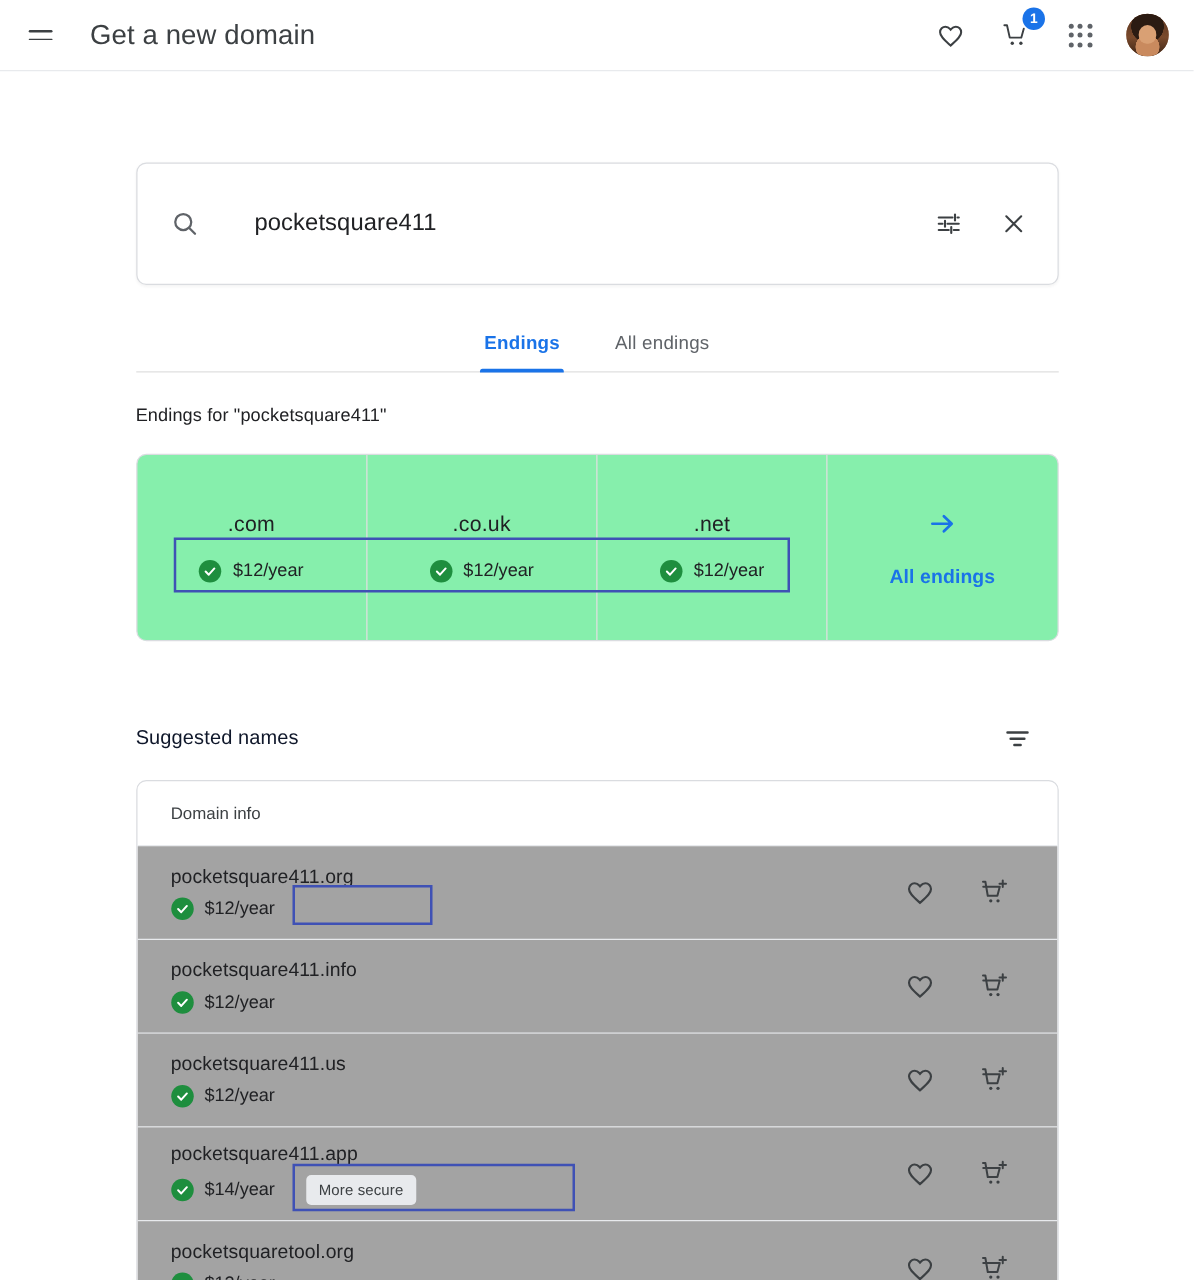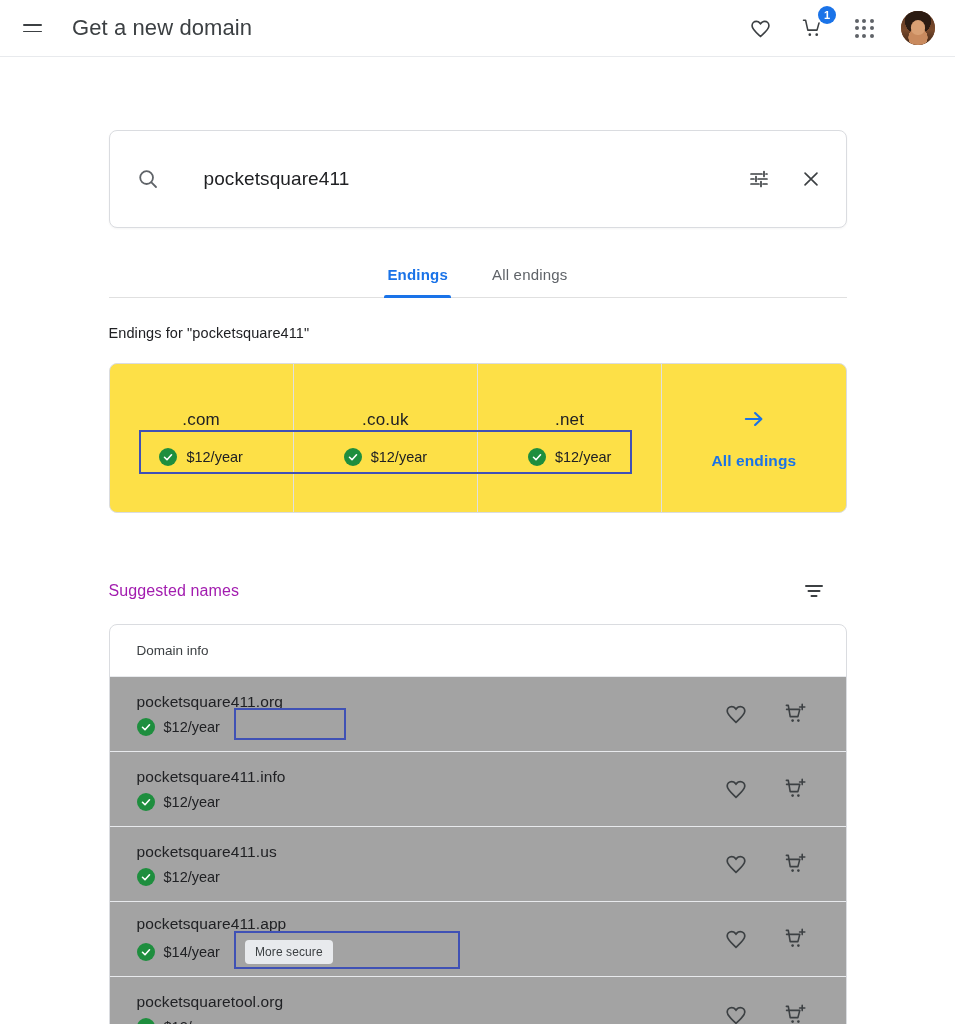--- a/index.html
+++ b/index.html
@@ -157,21 +157,21 @@
     letter-spacing: .1px;
   }
 
   
   .endings-wrap { position: relative; margin-top: 22px; }
   .endings-card {
     display: flex;
     height: 150px;
     border: 1px solid #dadce0;
     border-radius: 8px;
-    background: #fde047;
+    background: #86efac;
     overflow: hidden;
   }
   .ending-cell {
     flex: 1 1 0;
     border-right: 1px solid #e0e0e0;
     display: flex;
     flex-direction: column;
     align-items: center;
     justify-content: center;
     cursor: pointer;
@@ -227,21 +227,21 @@
   .check svg { display:block; }
 
   
   .suggested-head {
     display: flex;
     align-items: center;
     justify-content: space-between;
     margin-top: 63px;
     padding-right: 18px;
   }
-  .suggested-title { font-size: 16px; color: #a21caf; letter-spacing: .1px; }
+  .suggested-title { font-size: 16px; color: #0f172a; letter-spacing: .1px; }
   .sort-btn { width: 30px; height: 30px; display:flex; align-items:center; justify-content:center; cursor:pointer; color:#3c4043; }
 
   .table-card {
     margin-top: 18px;
     border: 1px solid #dadce0;
     border-top-left-radius: 8px;
     border-top-right-radius: 8px;
     background: #fff;
     overflow: hidden;
   }

